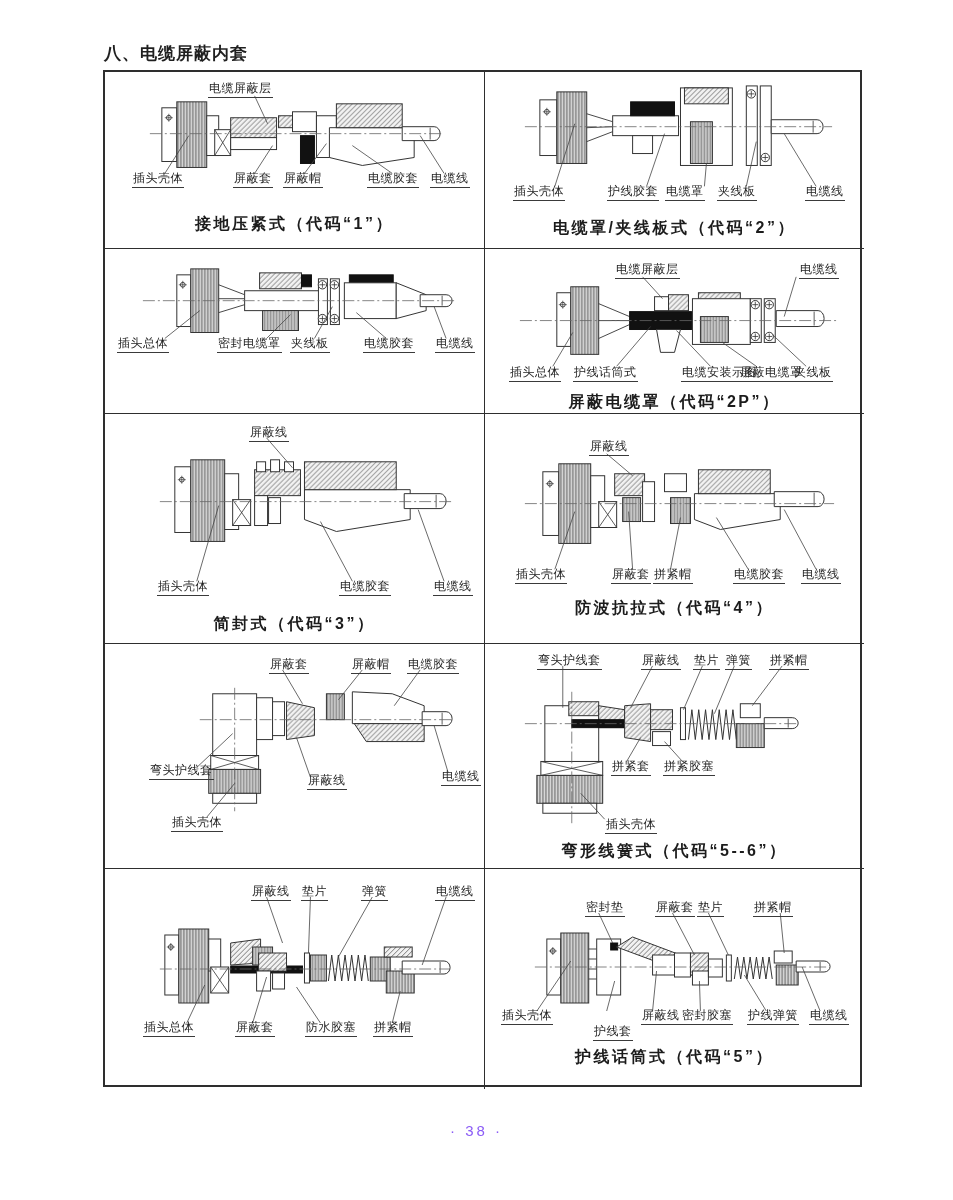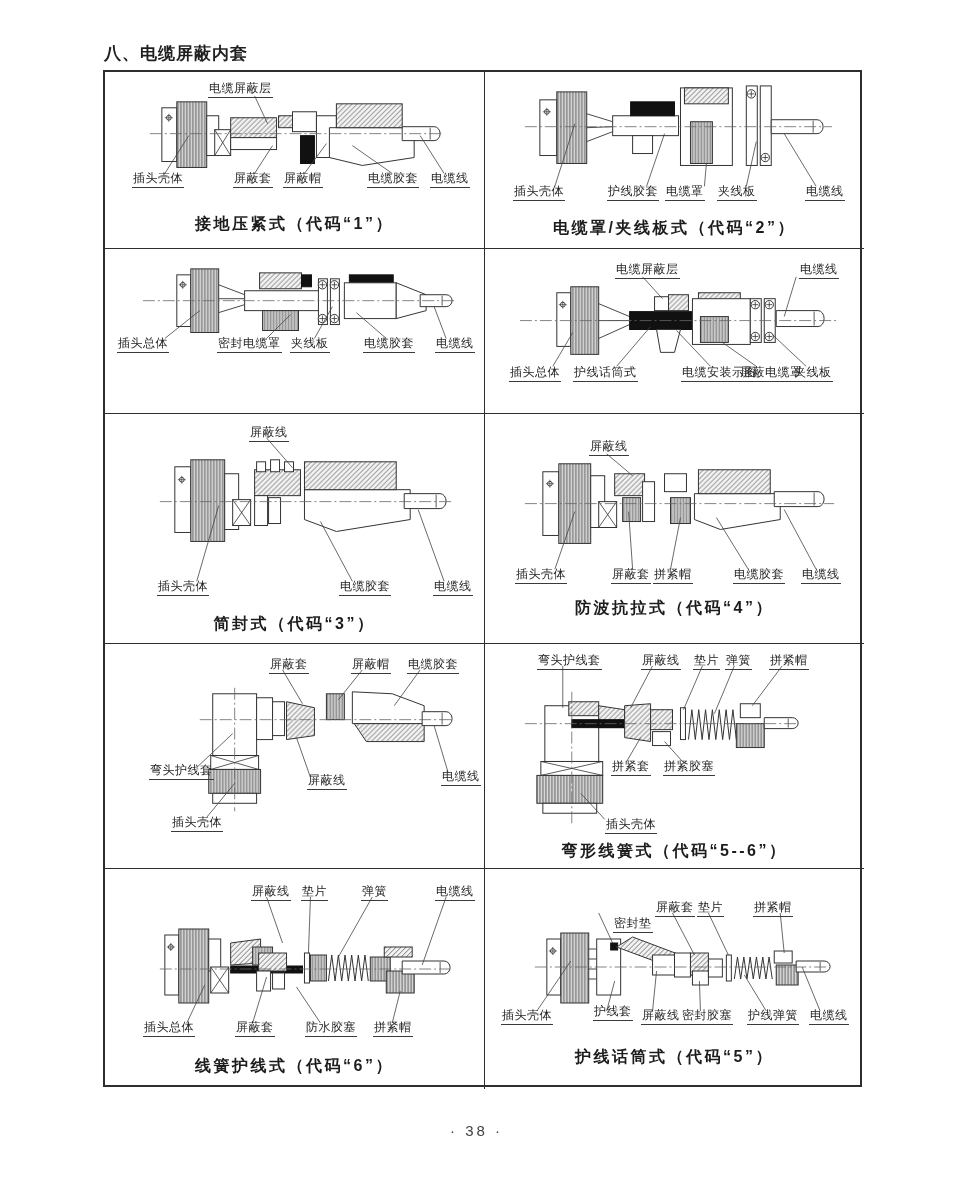--- a/index.html
+++ b/index.html
@@ -9,21 +9,21 @@
   .grid{position:absolute;left:103px;top:70px;width:759px;height:1017px;
         display:grid;grid-template-columns:380px 379px;grid-template-rows:177px 165px 230px 225px 220px;
         border:2px solid #2e2e2e;box-sizing:border-box;}
   .cell{position:relative;border-right:1px solid #2e2e2e;border-bottom:1px solid #2e2e2e;overflow:hidden;}
   .cell:nth-child(2n){border-right:none;}
   .cell:nth-child(n+9){border-bottom:none;}
   .art{position:absolute;left:0;top:0;width:100%;height:100%;}
   .labels span{position:absolute;font-size:12px;white-space:nowrap;color:#1f1f1f;
                border-bottom:1px solid #3a3a3a;padding:0 1px 1px 1px;line-height:1.15;letter-spacing:.5px;}
   .caption{position:absolute;left:0;right:0;text-align:center;font-size:16px;font-weight:600;letter-spacing:2.5px;color:#1c1c1c;}
-  .pageno{position:absolute;left:0;right:0;top:1122px;text-align:center;font-size:15px;letter-spacing:3px;color:#404040;}
+  .pageno{position:absolute;left:0;right:0;top:1122px;text-align:center;font-size:15px;letter-spacing:3px;color:#8b5cf6;}
   .defs-holder{position:absolute;width:0;height:0;overflow:hidden;}
 </style>
 </head>
 <body>
 
 <div class="page">
 
   <svg class="defs-holder" aria-hidden="true">
     <defs>
       <pattern id="kn" width="3" height="4" patternUnits="userSpaceOnUse">
@@ -213,20 +213,21 @@
         </svg>
       <div class="labels">
           <span style="left: 130px; top: 14px;">电缆屏蔽层</span>
           <span style="left: 314px; top: 14px;">电缆线</span>
           <span style="left: 24px; top: 117px;">插头总体</span>
           <span style="left: 88px; top: 117px;">护线话筒式</span>
           <span style="left: 196px; top: 117px;">电缆安装示图</span>
           <span style="left: 254px; top: 117px;">屏蔽电缆罩</span>
           <span style="left: 308px; top: 117px;">夹线板</span>
         </div>
+      <div class="caption" style="top:143px">屏蔽电缆罩（代码“2P”）</div>
     </div>
     <div class="cell">
       <svg class="art" preserveAspectRatio="none" viewBox="0 0 380 230">
           <rect x="70" y="53" width="16" height="66" fill="#fff" stroke="#333" stroke-width="1"></rect>
           <circle cx="77" cy="66" r="2.4" fill="none" stroke="#333" stroke-width="0.9"></circle>
           <line x1="73" y1="66" x2="81" y2="66" stroke="#333" stroke-width="0.7"></line>
           <line x1="77" y1="62" x2="77" y2="70" stroke="#333" stroke-width="0.7"></line>
           <rect x="86" y="46" width="34" height="82" fill="url(#kn)" stroke="#333" stroke-width="1"></rect>
           <rect x="120" y="60" width="14" height="56" fill="#fff" stroke="#333" stroke-width="1"></rect>
           <rect x="128" y="86" width="18" height="26" fill="#fff" stroke="#333" stroke-width="1"></rect>
@@ -411,21 +412,20 @@
       <div class="labels">
           <span style="left: 146px; top: 16px;">屏蔽线</span>
           <span style="left: 196px; top: 16px;">垫片</span>
           <span style="left: 256px; top: 16px;">弹簧</span>
           <span style="left: 330px; top: 16px;">电缆线</span>
           <span style="left: 38px; top: 152px;">插头总体</span>
           <span style="left: 130px; top: 152px;">屏蔽套</span>
           <span style="left: 200px; top: 152px;">防水胶塞</span>
           <span style="left: 268px; top: 152px;">拼紧帽</span>
         </div>
-      <div class="caption" style="top:187px">线簧护线式（代码“6”）</div>
     </div>
     <div class="cell">
       <svg class="art" preserveAspectRatio="none" viewBox="0 0 380 220">
           <rect x="62" y="70" width="14" height="56" fill="#fff" stroke="#333" stroke-width="1"></rect>
           <circle cx="68" cy="82" r="2.4" fill="none" stroke="#333" stroke-width="0.9"></circle>
           <line x1="64" y1="82" x2="72" y2="82" stroke="#333" stroke-width="0.7"></line>
           <line x1="68" y1="78" x2="68" y2="86" stroke="#333" stroke-width="0.7"></line>
           <rect x="76" y="64" width="28" height="70" fill="url(#kn)" stroke="#333" stroke-width="1"></rect>
           <line x1="104" y1="80" x2="112" y2="80" stroke="#333" stroke-width="0.9"></line>
           <line x1="104" y1="90" x2="112" y2="90" stroke="#333" stroke-width="0.9"></line>
@@ -451,26 +451,26 @@
           <line x1="224" y1="44" x2="244" y2="86" stroke="#444" stroke-width="0.8"></line>
           <line x1="296" y1="44" x2="300" y2="84" stroke="#444" stroke-width="0.8"></line>
           <line x1="52" y1="142" x2="86" y2="92" stroke="#444" stroke-width="0.8"></line>
           <line x1="122" y1="142" x2="130" y2="112" stroke="#444" stroke-width="0.8"></line>
           <line x1="168" y1="142" x2="172" y2="102" stroke="#444" stroke-width="0.8"></line>
           <line x1="216" y1="142" x2="215" y2="112" stroke="#444" stroke-width="0.8"></line>
           <line x1="282" y1="142" x2="260" y2="106" stroke="#444" stroke-width="0.8"></line>
           <line x1="336" y1="142" x2="318" y2="98" stroke="#444" stroke-width="0.8"></line>
         </svg>
       <div class="labels">
-          <span style="left: 100px; top: 48px; margin-left: 28px;">密封垫</span>
+          <span style="left: 100px; top: 32px;">密封垫</span>
           <span style="left: 170px; top: 32px;">屏蔽套</span>
           <span style="left: 212px; top: 32px;">垫片</span>
           <span style="left: 268px; top: 32px;">拼紧帽</span>
           <span style="left: 16px; top: 140px;">插头壳体</span>
-          <span style="left: 108px; top: 136px;">护线套</span>
+          <span style="left: 108px; top: 156px;">护线套</span>
           <span style="left: 156px; top: 140px;">屏蔽线</span>
           <span style="left: 196px; top: 140px;">密封胶塞</span>
           <span style="left: 262px; top: 140px; text-align: right;">护线弹簧</span>
           <span style="left: 324px; top: 140px;">电缆线</span>
         </div>
       <div class="caption" style="top:178px">护线话筒式（代码“5”）</div>
     </div>
   </div>
 
   <div class="pageno">· 38 ·</div>

